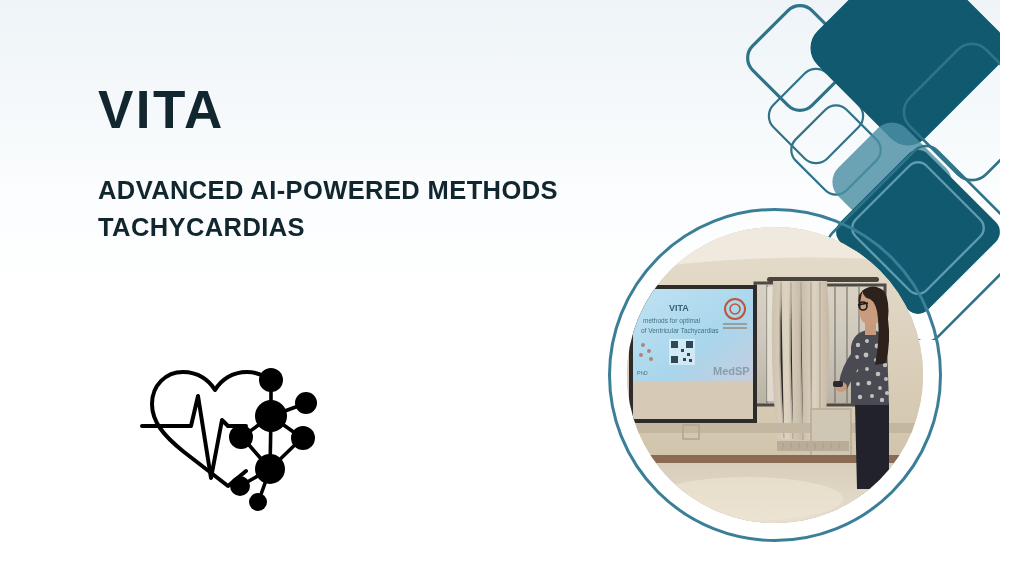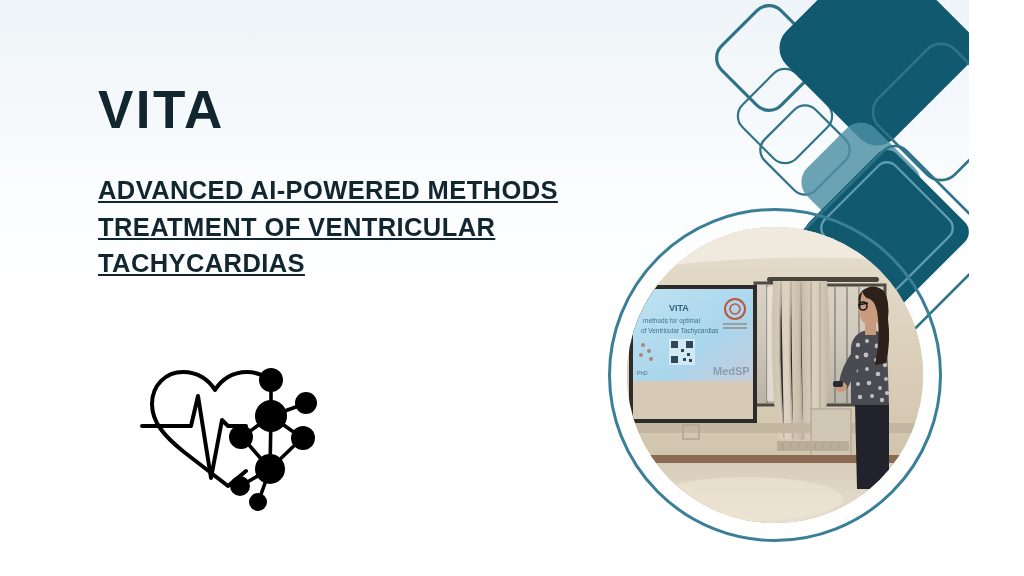--- a/index.html
+++ b/index.html
@@ -13,20 +13,21 @@
     overflow: hidden;
     font-family: "Liberation Sans", sans-serif;
   }
 
   #slide {
     position: relative;
     width: 969px;
     height: 576px;
     background: linear-gradient(to bottom, #eef4f8 0%, #f4f8fa 16%, #fbfdfe 34%, #ffffff 52%, #ffffff 100%);
     overflow: hidden;
+    padding-left: 31px;
   }
 
   
   #deco {
     position: absolute;
     top: 0;
     right: 0;
     width: 260px;
     height: 340px;
     pointer-events: none;
@@ -51,21 +52,20 @@
   }
   #project-subtitle {
     font-size: 25.5px;
     font-weight: 700;
     letter-spacing: 0.4px;
     line-height: 1.44;
     color: #11262e;
     margin: 0;
     font-family: "Liberation Sans", sans-serif;
     text-transform: uppercase;
-    text-decoration: underline;
   }
   #project-subtitle .ln { display: block; white-space: nowrap; }
 
   
   #logo-mark {
     position: absolute;
     left: 118px;
     top: 352px;
     width: 224px;
     height: 172px;
@@ -149,21 +149,20 @@
 
       </g>
     </svg>
   </div>
 
   <div id="text-block">
     <h1 id="project-title">VITA</h1>
 
     <div id="project-subtitle">
       <span class="ln">ADVANCED AI-POWERED METHODS</span>
-      <span class="ln">TREATMENT OF VENTRICULAR</span>
       <span class="ln">TACHYCARDIAS</span>
     </div>
   </div>
 
   <div id="logo-mark">
     <svg viewBox="0 0 224 172" xmlns="http://www.w3.org/2000/svg">
 
       <path d="M128 119 L110 134 L66 100 C46 84 34 70 34 52
                C34 33 48 20 65 20 C80 20 91 28 97 38
                C103 28 114 20 129 20 C140 20 149 25 154 33" fill="none" stroke="#000000" stroke-width="4" stroke-linecap="round" stroke-linejoin="round"></path>

